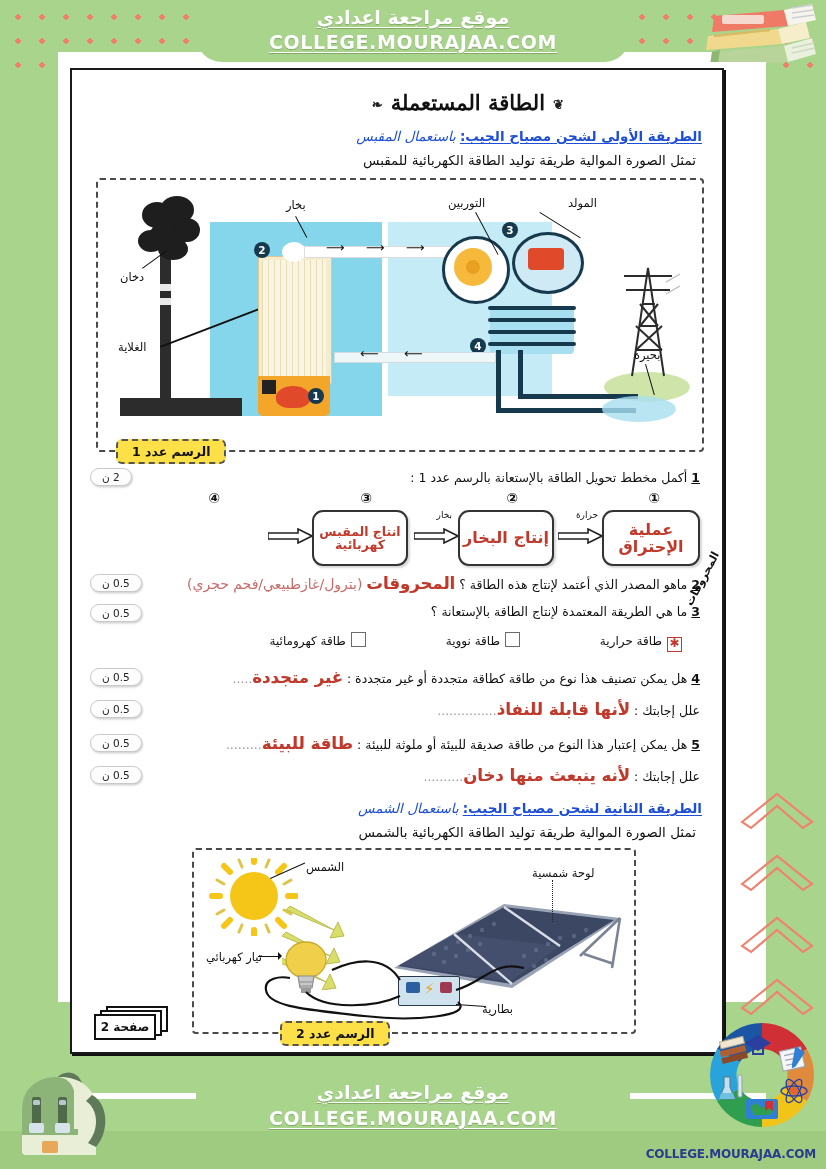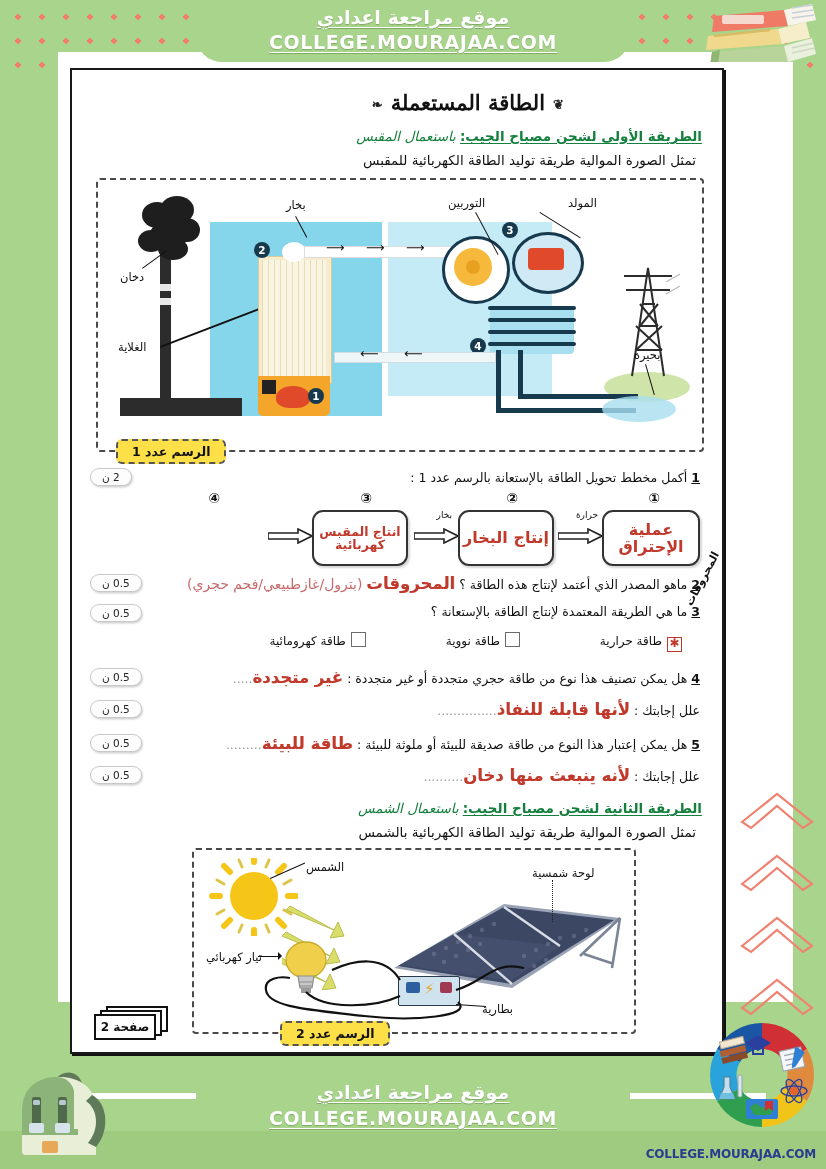--- a/index.html
+++ b/index.html
@@ -32,40 +32,39 @@
   .hdr-plate .ln1{top:6px;font-size:19px;font-weight:bold;letter-spacing:.3px;}
   .hdr-plate .ln2{top:31px;font-size:19px;font-weight:bold;letter-spacing:.6px;direction:ltr;}
 
   
   .books{position:absolute;right:4px;top:4px;width:130px;height:84px;}
 
   
   .sheet{
     position:absolute;left:58px;top:62px;width:708px;height:940px;
     background:#fff;
-    padding-left:27px;
   }
   .page-border{
     position:absolute;left:12px;top:6px;width:650px;height:982px;
     border:2.5px solid #1a1a1a;box-shadow:2px 2px 0 #111;
     background:#fff;
   }
 
   
   .doc-title{
     position:absolute;right:150px;top:20px;
     font-size:21px;font-weight:bold;color:#111;
     font-family:"DejaVu Serif","Liberation Serif",serif;
     letter-spacing:1px;white-space:nowrap;
   }
   .doc-title .orn{font-size:13px;color:#222;vertical-align:middle;margin:0 8px;}
 
   
   .sec-head{
-    position:absolute;right:20px;font-size:13.5px;color:#15803d;white-space:nowrap;margin-left:16px;
+    position:absolute;right:20px;font-size:13.5px;color:#1d4ed8;white-space:nowrap;margin-left:16px;
   }
   .sec-head .lbl{font-weight:bold;text-decoration:underline;text-underline-offset:2px;}
   .sec-head .val{font-style:italic;letter-spacing:1px;margin-right:4px;}
   .sec-sub{
     position:absolute;right:26px;font-size:13.5px;color:#111;
     letter-spacing:2.2px;white-space:nowrap;
   }
 
   
   .fig{
@@ -360,21 +359,21 @@
       <span class="num">3</span><span>ما هي الطريقة المعتمدة لإنتاج الطاقة بالإستعانة ؟</span>
     </div>
     <div class="cbrow" style="top:562px">
       <span style="margin-left:76px"><span class="cb on">✱</span><span>طاقة حرارية</span></span>
       <span style="margin-left:76px"><span class="cb"></span><span>طاقة نووية</span></span>
       <span><span class="cb"></span><span>طاقة كهرومائية</span></span>
     </div>
 
     <div class="pill" style="top:598px">0.5 ن</div>
     <div class="q" style="top:598px">
-      <span class="num">4</span><span>هل يمكن تصنيف هذا نوع من طاقة حجري متجددة أو غير متجددة :</span>
+      <span class="num">4</span><span>هل يمكن تصنيف هذا نوع من طاقة كطاقة متجددة أو غير متجددة :</span>
       <span class="ans-red">غير متجددة</span><span class="dots">.....</span>
     </div>
     <div class="pill" style="top:630px">0.5 ن</div>
     <div class="q" style="top:630px">
       <span>علل إجابتك :</span>
       <span class="ans-red">لأنها قابلة للنفاذ</span><span class="dots">...............</span>
     </div>
 
     <div class="pill" style="top:664px">0.5 ن</div>
     <div class="q" style="top:664px">

